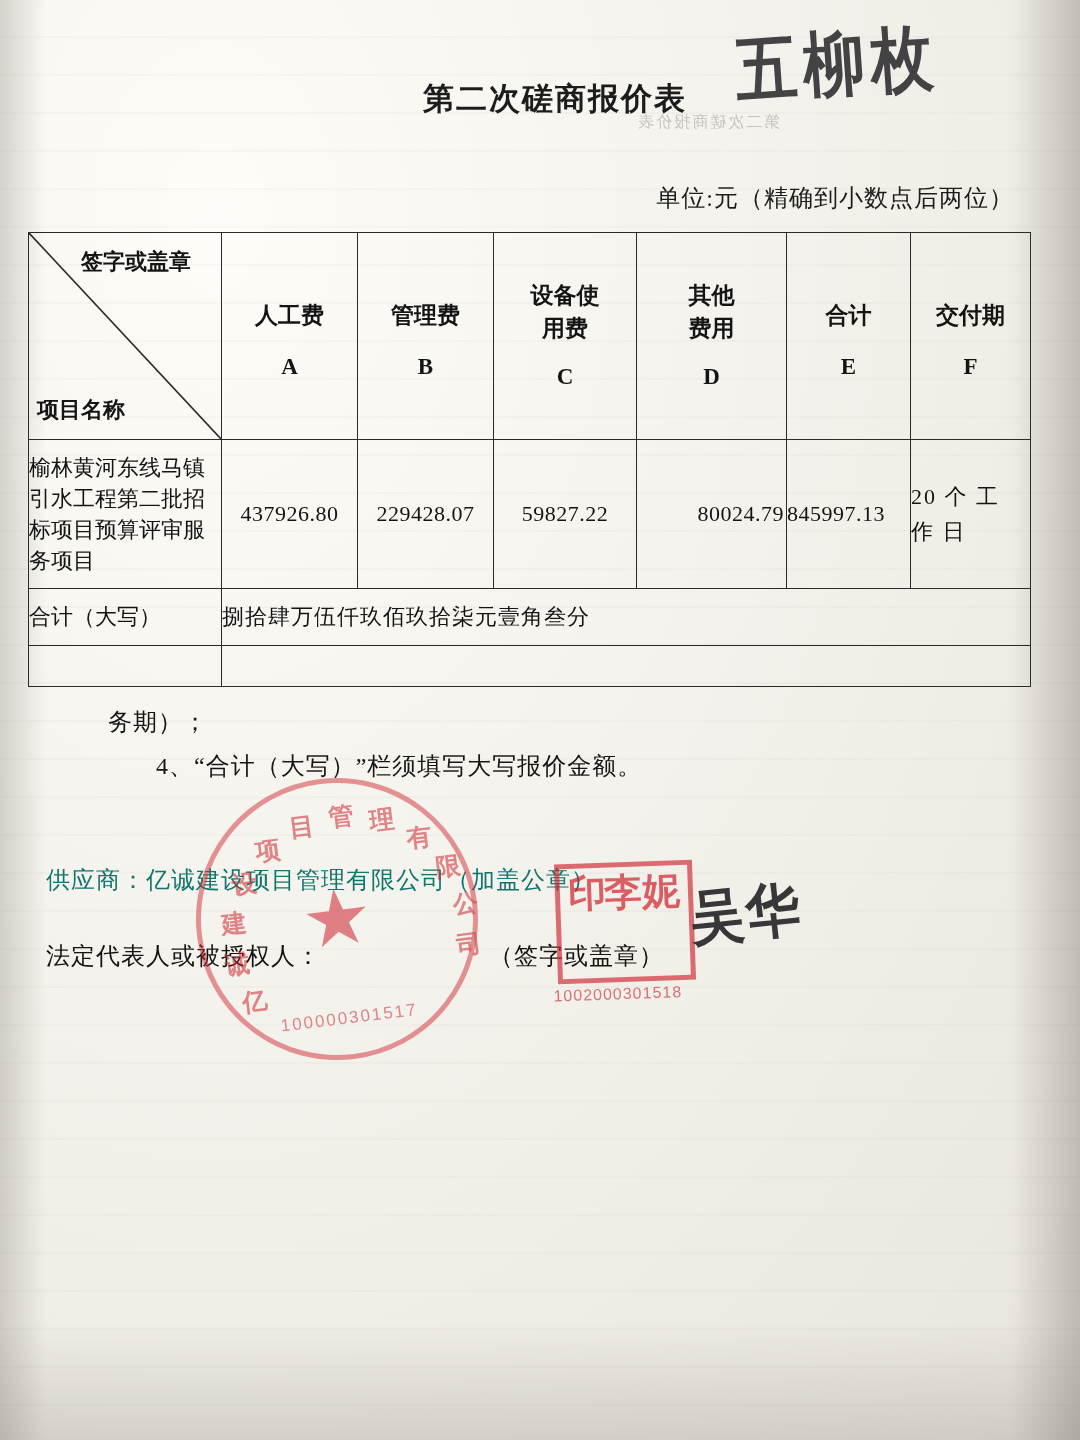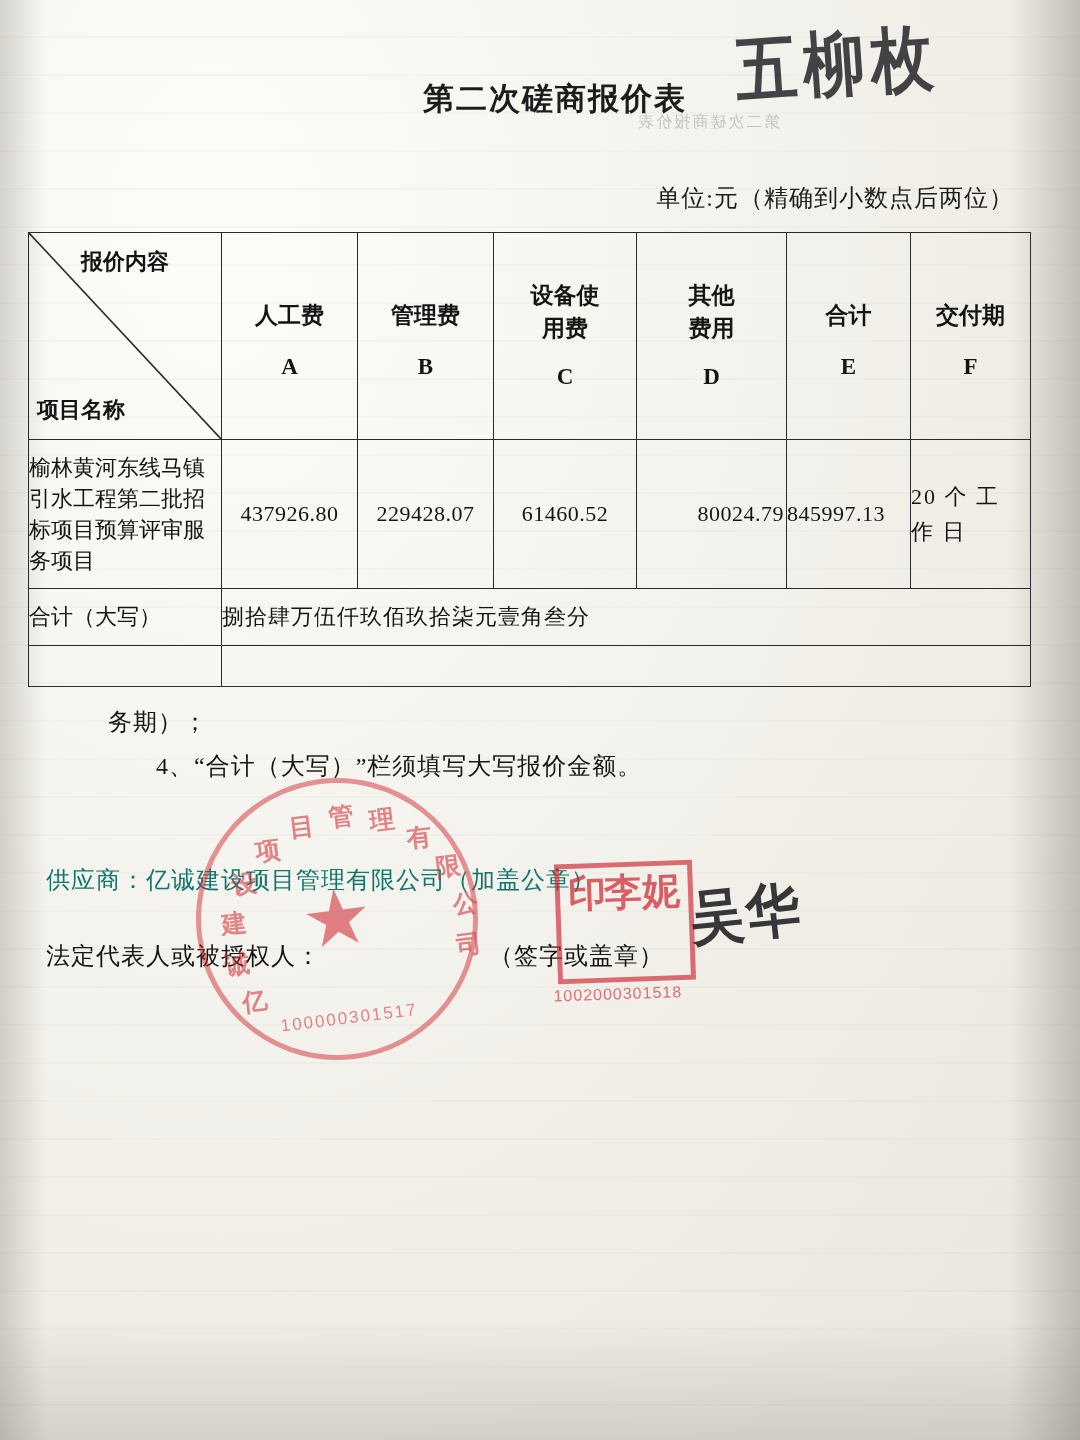--- a/index.html
+++ b/index.html
@@ -371,21 +371,21 @@
           <col class="c4">
           <col class="c5">
           <col class="c6">
       </colgroup>
       <tbody>
         <tr>
           <td class="corner">
             <svg viewBox="0 0 193 206" preserveAspectRatio="none">
               <line x1="0" y1="0" x2="193" y2="206" stroke="#2a2a2a" stroke-width="1.6"></line>
             </svg>
-            <span class="lbl-top">报价内容</span>
+            <span class="lbl-top">签字或盖章</span>
             <span class="lbl-bottom">项目名称</span>
           </td>
           <td class="hcell one">
             <span class="name">人工费</span>
             <span class="code">A</span>
           </td>
           <td class="hcell one">
             <span class="name">管理费</span>
             <span class="code">B</span>
           </td>
@@ -406,21 +406,21 @@
           <td class="hcell one">
             <span class="name">交付期</span>
             <span class="code">F</span>
           </td>
         </tr>
 
         <tr class="row-item">
           <td class="proj-name">榆林黄河东线马镇引水工程第二批招标项目预算评审服务项目</td>
           <td class="num">437926.80</td>
           <td class="num">229428.07</td>
-          <td class="num">61460.52</td>
+          <td class="num">59827.22</td>
           <td class="num shift-l">80024.79</td>
           <td class="num shift-r">845997.13</td>
           <td class="deliv">20 个 工 作 日</td>
         </tr>
 
         <tr class="row-total">
           <td class="total-label">合计（大写）</td>
           <td class="total-cn" colspan="6">捌拾肆万伍仟玖佰玖拾柒元壹角叁分</td>
         </tr>
 

